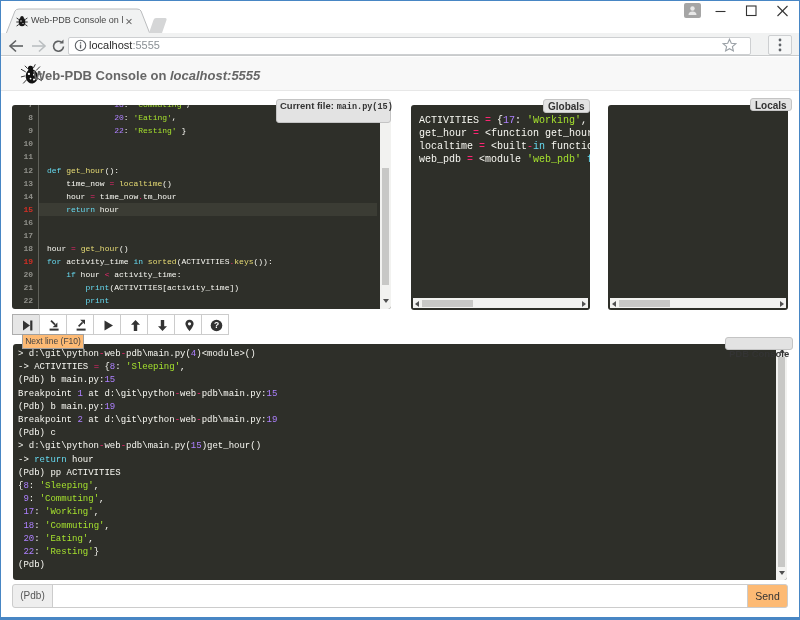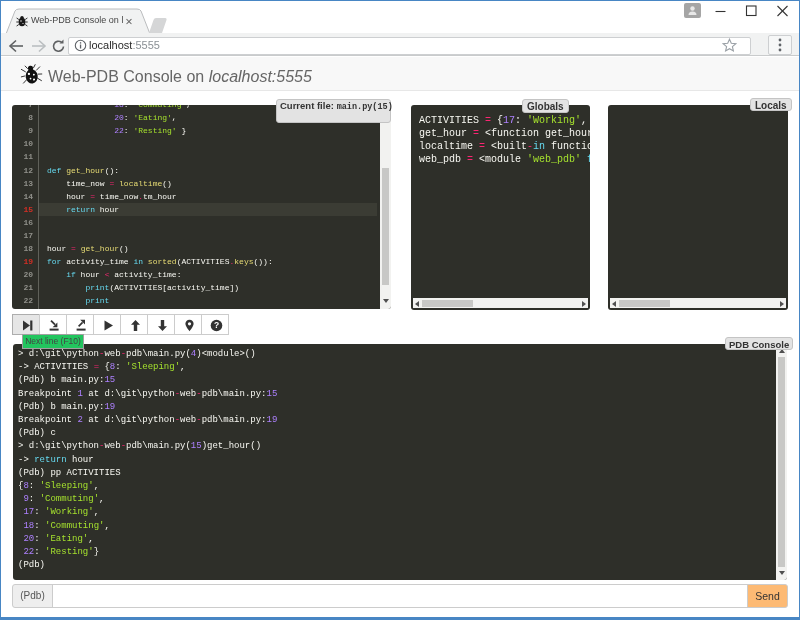--- a/index.html
+++ b/index.html
@@ -18,56 +18,56 @@
 #profilebtn{left:684px;top:3px;width:17px;height:15px;background:#a5a5a5;border-radius:2px}
 
 #toolbar{left:1px;top:33px;width:798px;height:23px;background:#f1f2f2;border-bottom:1px solid #c9cbcc}
 #omnibox{left:68px;top:37px;width:683px;height:18px;background:#fff;border:1px solid #cdcfd1;border-radius:2px}
 #urltext{left:89px;top:39px;font-size:11px;color:#2a2a2a;letter-spacing:0px}
 #urltext .dim{color:#8a9095}
 
 #menubtn{left:768px;top:35px;width:24px;height:20px;background:#f6f7f7;border:1px solid #cdcfd1;border-radius:2px}
 
 #hdr{left:1px;top:57px;width:798px;height:34px;background:#f8f8f8;border-bottom:1px solid #e7e7e7}
-#hdrtitle{left:48px;top:68px;font-size:16px;font-weight:normal;color:#666}
+#hdrtitle{left:33px;top:68px;font-size:13px;font-weight:bold;color:#666}
 
 .panel{background:#2e2f29;border-radius:3px;overflow:hidden}
 #pfile{left:12px;top:105px;width:379px;height:204px}
 #pglob{left:411px;top:105px;width:179px;height:205px}
 #ploc{left:608px;top:105px;width:180px;height:205px}
 #pcons{left:13px;top:344px;width:774px;height:236px}
 pre{font-family:"Liberation Mono",monospace;font-weight:normal;color:#f8f8f2}
 .k{color:#66d9ef}.s{color:#a6e22e}.n{color:#ae81ff}.o{color:#f92672}.f{color:#e6db74}
 
 #gut{left:0;top:-6.8px;width:21px;text-align:right;font-size:8px;line-height:13.07px;color:#90908a;font-family:"Liberation Mono",monospace;font-weight:bold}
 #gut .bp{color:#d12f25}
 #gutline{left:26px;top:0;width:1px;height:204px;background:#60615a}
 #hl15{left:27px;top:98px;width:338px;height:13px;background:#3b3c34}
 #code{left:35px;top:-6.8px;font-size:8px;line-height:13.07px}
 
 .badge{position:absolute;background:#e3e3e3;border:1px solid #c4c4c4;border-radius:3px;color:#333;font-weight:bold;font-size:10px;line-height:11px;padding:0 4px;white-space:nowrap}
 #bfile{left:276px;top:99px;width:115px;height:24px;text-align:right;padding:1px 3px 0 3px;line-height:10px}
 #bfile .mono{font-weight:bold;font-size:8.5px}
-#bglob{left:522px;top:99px;height:14px;padding-top:1px}
+#bglob{left:543px;top:99px;height:14px;padding-top:1px}
 #bloc{left:750px;top:98px;height:13px;padding-top:1px}
-#bcons{left:725px;top:337px;height:13px;padding-top:1px;font-size:9.5px;padding-left:3px;padding-right:3px}
+#bcons{left:725px;top:337px;height:13px;padding-top:10px;font-size:9.5px;padding-left:3px;padding-right:3px}
 
 #gtext{left:8px;top:8.5px;font-size:10px;line-height:13.2px;white-space:pre;overflow:hidden;width:171px}
 #ltext{left:9px;top:8.5px;font-size:8px;line-height:13.2px;white-space:pre;overflow:hidden;width:177px}
 
 #ctext{left:5px;top:4px;font-size:9px;line-height:13.2px;white-space:pre}
 
 .sbv{position:absolute;background:#f2f2f0}
 .sbthumb{position:absolute;background:#c8c8c6}
 .arr{position:absolute;width:0;height:0}
 
 #btns{left:12px;top:314px}
 .btn{position:absolute;top:0;width:28px;height:21px;background:#fff;border:1px solid #ccc}
 .btn svg{position:absolute;left:7.5px;top:4px}
-#tooltip{left:22px;top:334px;width:62px;height:15px;background:#22c55e;border:1px solid #a0a0a0;font-size:8.5px;color:#444;line-height:13px;text-align:center;z-index:5;white-space:nowrap}
+#tooltip{left:22px;top:334px;width:62px;height:15px;background:#fdba74;border:1px solid #a0a0a0;font-size:8.5px;color:#444;line-height:13px;text-align:center;z-index:5;white-space:nowrap}
 
 #inbar{left:12px;top:584px;width:776px;height:24px}
 #inaddon{left:0;top:0;width:41px;height:24px;background:#eee;border:1px solid #ccc;border-radius:3px 0 0 3px;color:#555;font-size:10px;line-height:22px;text-align:center}
 #infield{left:40px;top:0;width:696px;height:24px;background:#fff;border:1px solid #ccc}
 #insend{left:735px;top:0;width:41px;height:24px;background:#fdba74;border:1px solid #ccc;border-radius:0 3px 3px 0;color:#333;font-size:10.5px;line-height:22px;text-align:center}
 </style></head>
 <body>
 <div class="abs" id="frame-top"></div>
 <div class="abs" id="frame-left"></div>
 <div class="abs" id="frame-right"></div>

